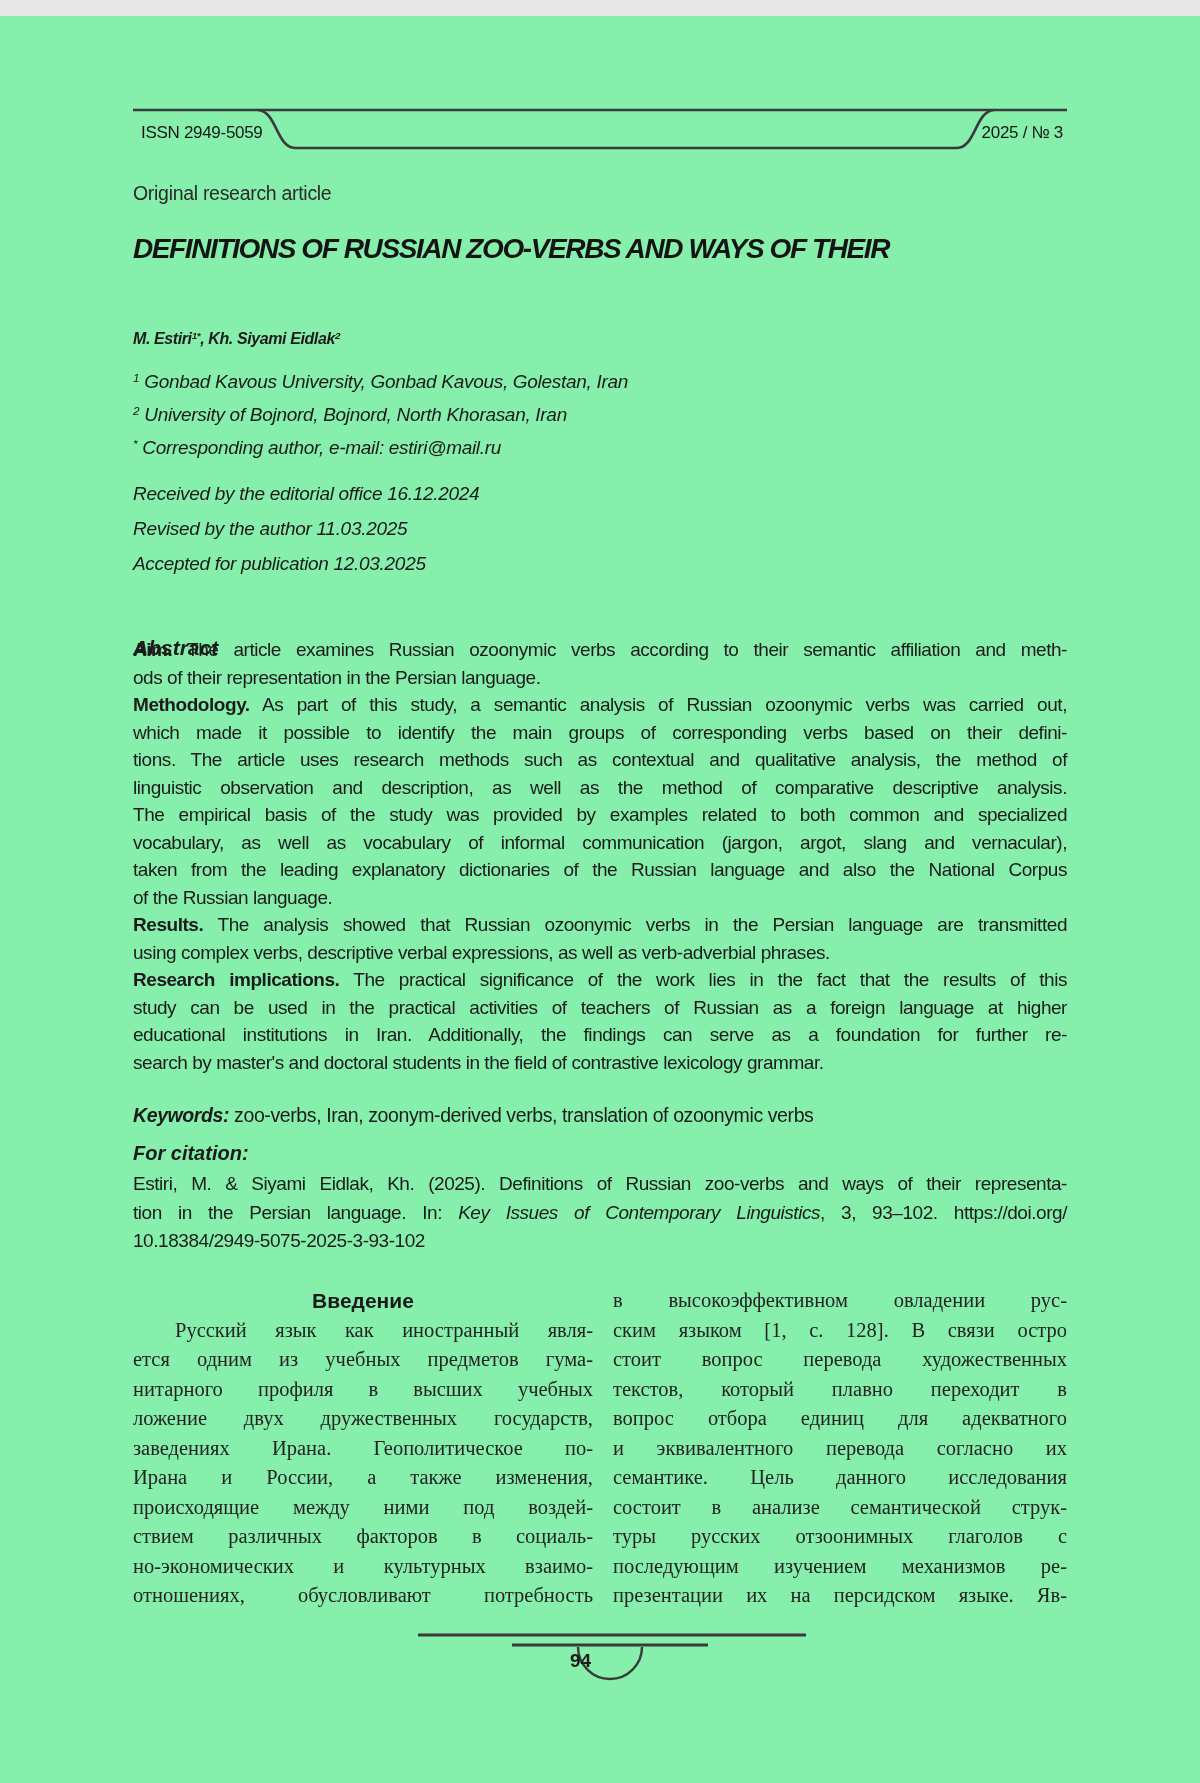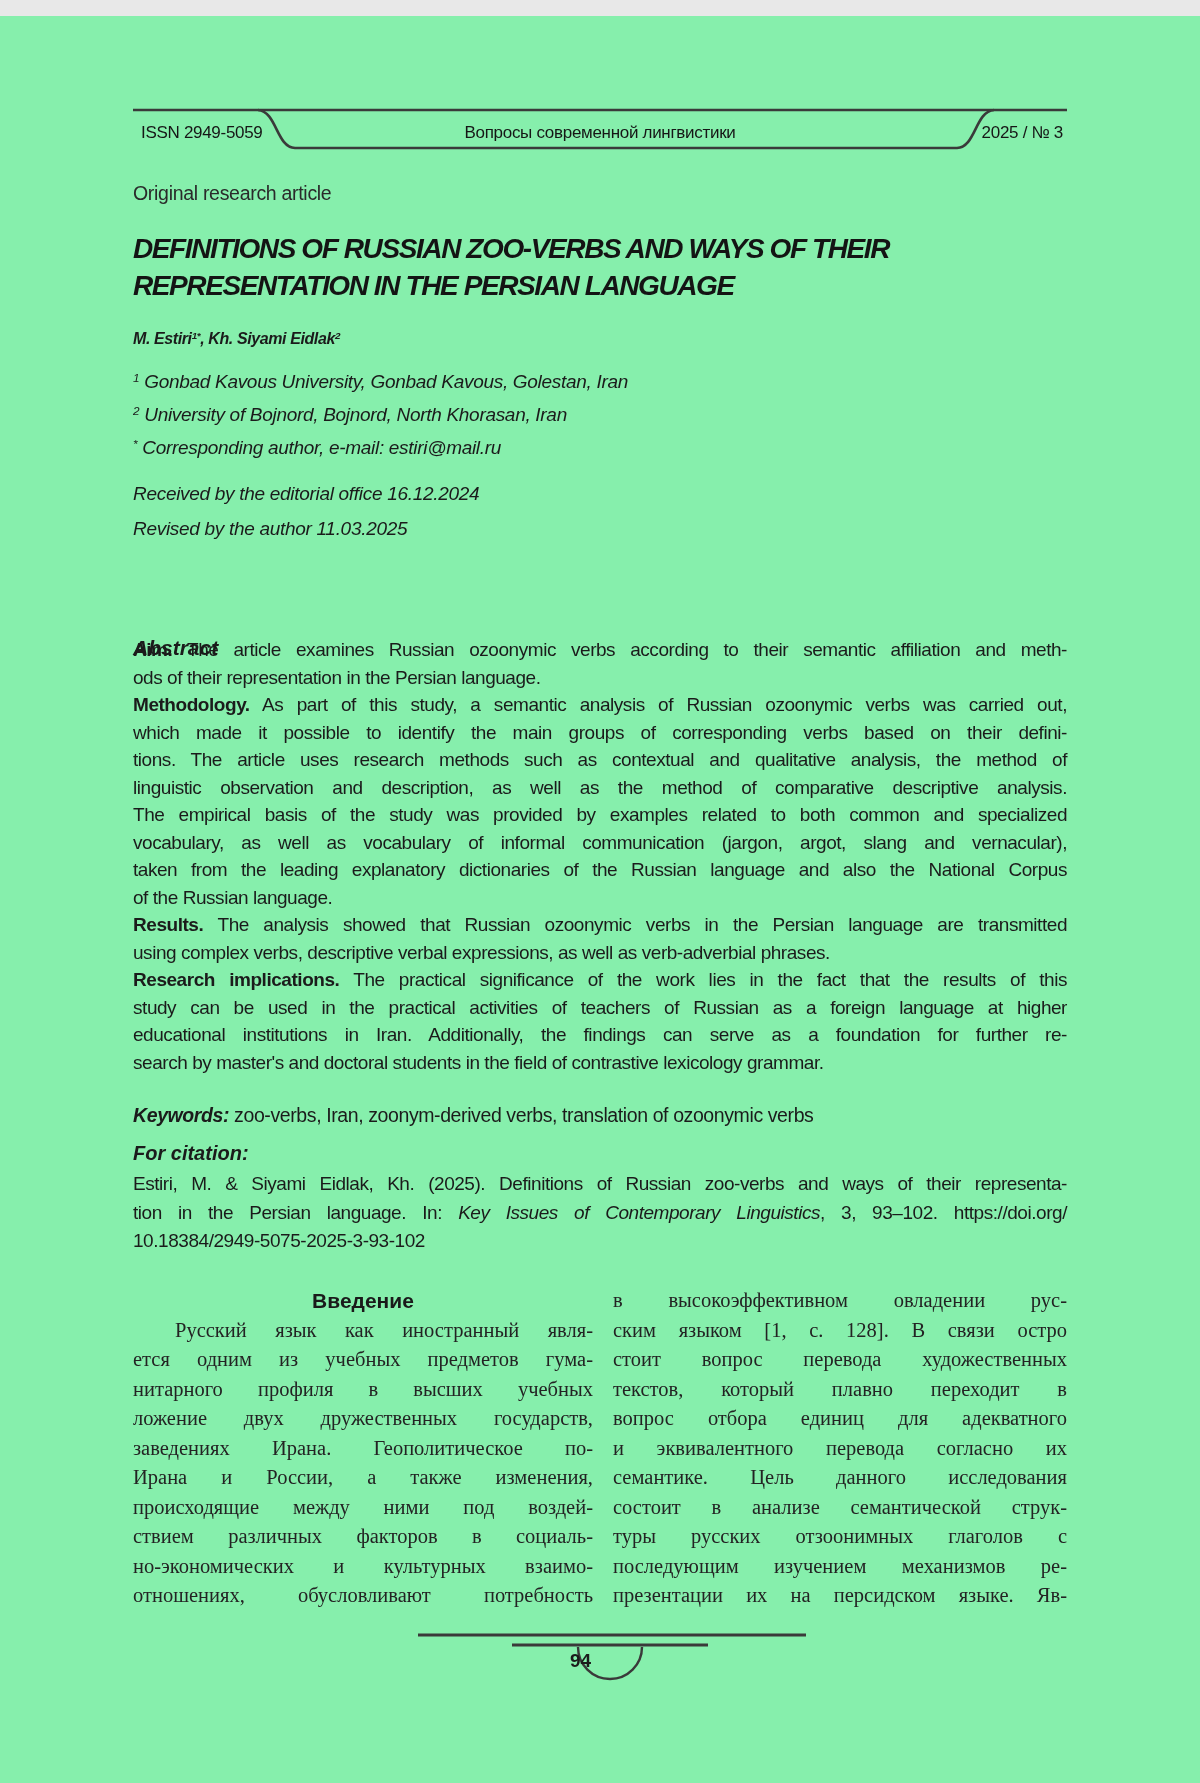--- a/index.html
+++ b/index.html
@@ -52,43 +52,42 @@
 </head>
 <body>
 
 <div class="page">
 
   <svg class="abs rule-svg" style="left:130px; top:86px;" width="940" height="54" viewBox="0 0 940 54">
     <line x1="3" y1="8" x2="937" y2="8" stroke-width="2.6"></line>
     <path d="M128,8 C147,9.5 146,45 165,46 L827,46 C846,45 845,9.5 864,8" stroke-width="2.6"></path>
   </svg>
   <div class="abs hdr-text" style="left:141px; top:107px;">ISSN 2949-5059</div>
-  <div class="abs hdr-text" style="left:133px; top:107px; width:934px; text-align:center;">Вопросы современной лингвистики</div>
   <div class="abs hdr-text" style="left:133px; top:107px; width:930px; text-align:right;">2025 / № 3</div>
 
   <div class="abs article-type" style="left:133px; top:166px;">Original research article</div>
 
   <div class="abs title" style="left:133px; top:214px; width:960px;">
       <div class="tline"><span>DEFINITIONS OF RUSSIAN ZOO-VERBS AND WAYS OF THEIR</span></div>
-      <div class="tline"><span>REPRESENTATION IN THE PERSIAN LANGUAGE</span></div>
     </div>
 
   <div class="abs authors" style="left:133px; top:314px; width:934px;">
       <div class="tline"><span>M. Estiri</span><sup>1*</sup><span>, Kh. Siyami Eidlak</span><sup>2</sup></div>
     </div>
 
   <div class="abs affil" style="left:133px; top:349px; width:934px;">
       <div class="tline"><sup>1</sup><span> Gonbad Kavous University, Gonbad Kavous, Golestan, Iran</span></div>
       <div class="tline"><sup>2</sup><span> University of Bojnord, Bojnord, North Khorasan, Iran</span></div>
       <div class="tline"><sup>*</sup><span> Corresponding author, e-mail: estiri@mail.ru</span></div>
     </div>
 
   <div class="abs dates" style="left:133px; top:460px; width:934px;">
       <div class="tline"><span>Received by the editorial office 16.12.2024</span></div>
       <div class="tline"><span>Revised by the author 11.03.2025</span></div>
+      <div class="tline"><span>Accepted for publication 12.03.2025</span></div>
     </div>
 
   <div class="abs abstract-h" style="left:133px; top:620px;">Abstract</div>
   <div class="abs abstract-t" style="left:133px; top:620px; width:934px;">
       <div class="tline jl"><span class="sb">Aim.</span><span> The article examines Russian ozoonymic verbs according to their semantic affiliation and meth-</span></div>
       <div class="tline"><span>ods of their representation in the Persian language.</span></div>
       <div class="tline jl"><span class="sb">Methodology.</span><span> As part of this study, a semantic analysis of Russian ozoonymic verbs was carried out,</span></div>
       <div class="tline jl"><span>which made it possible to identify the main groups of corresponding verbs based on their defini-</span></div>
       <div class="tline jl"><span>tions. The article uses research methods such as contextual and qualitative analysis, the method of</span></div>
       <div class="tline jl"><span>linguistic observation and description, as well as the method of comparative descriptive analysis.</span></div>

